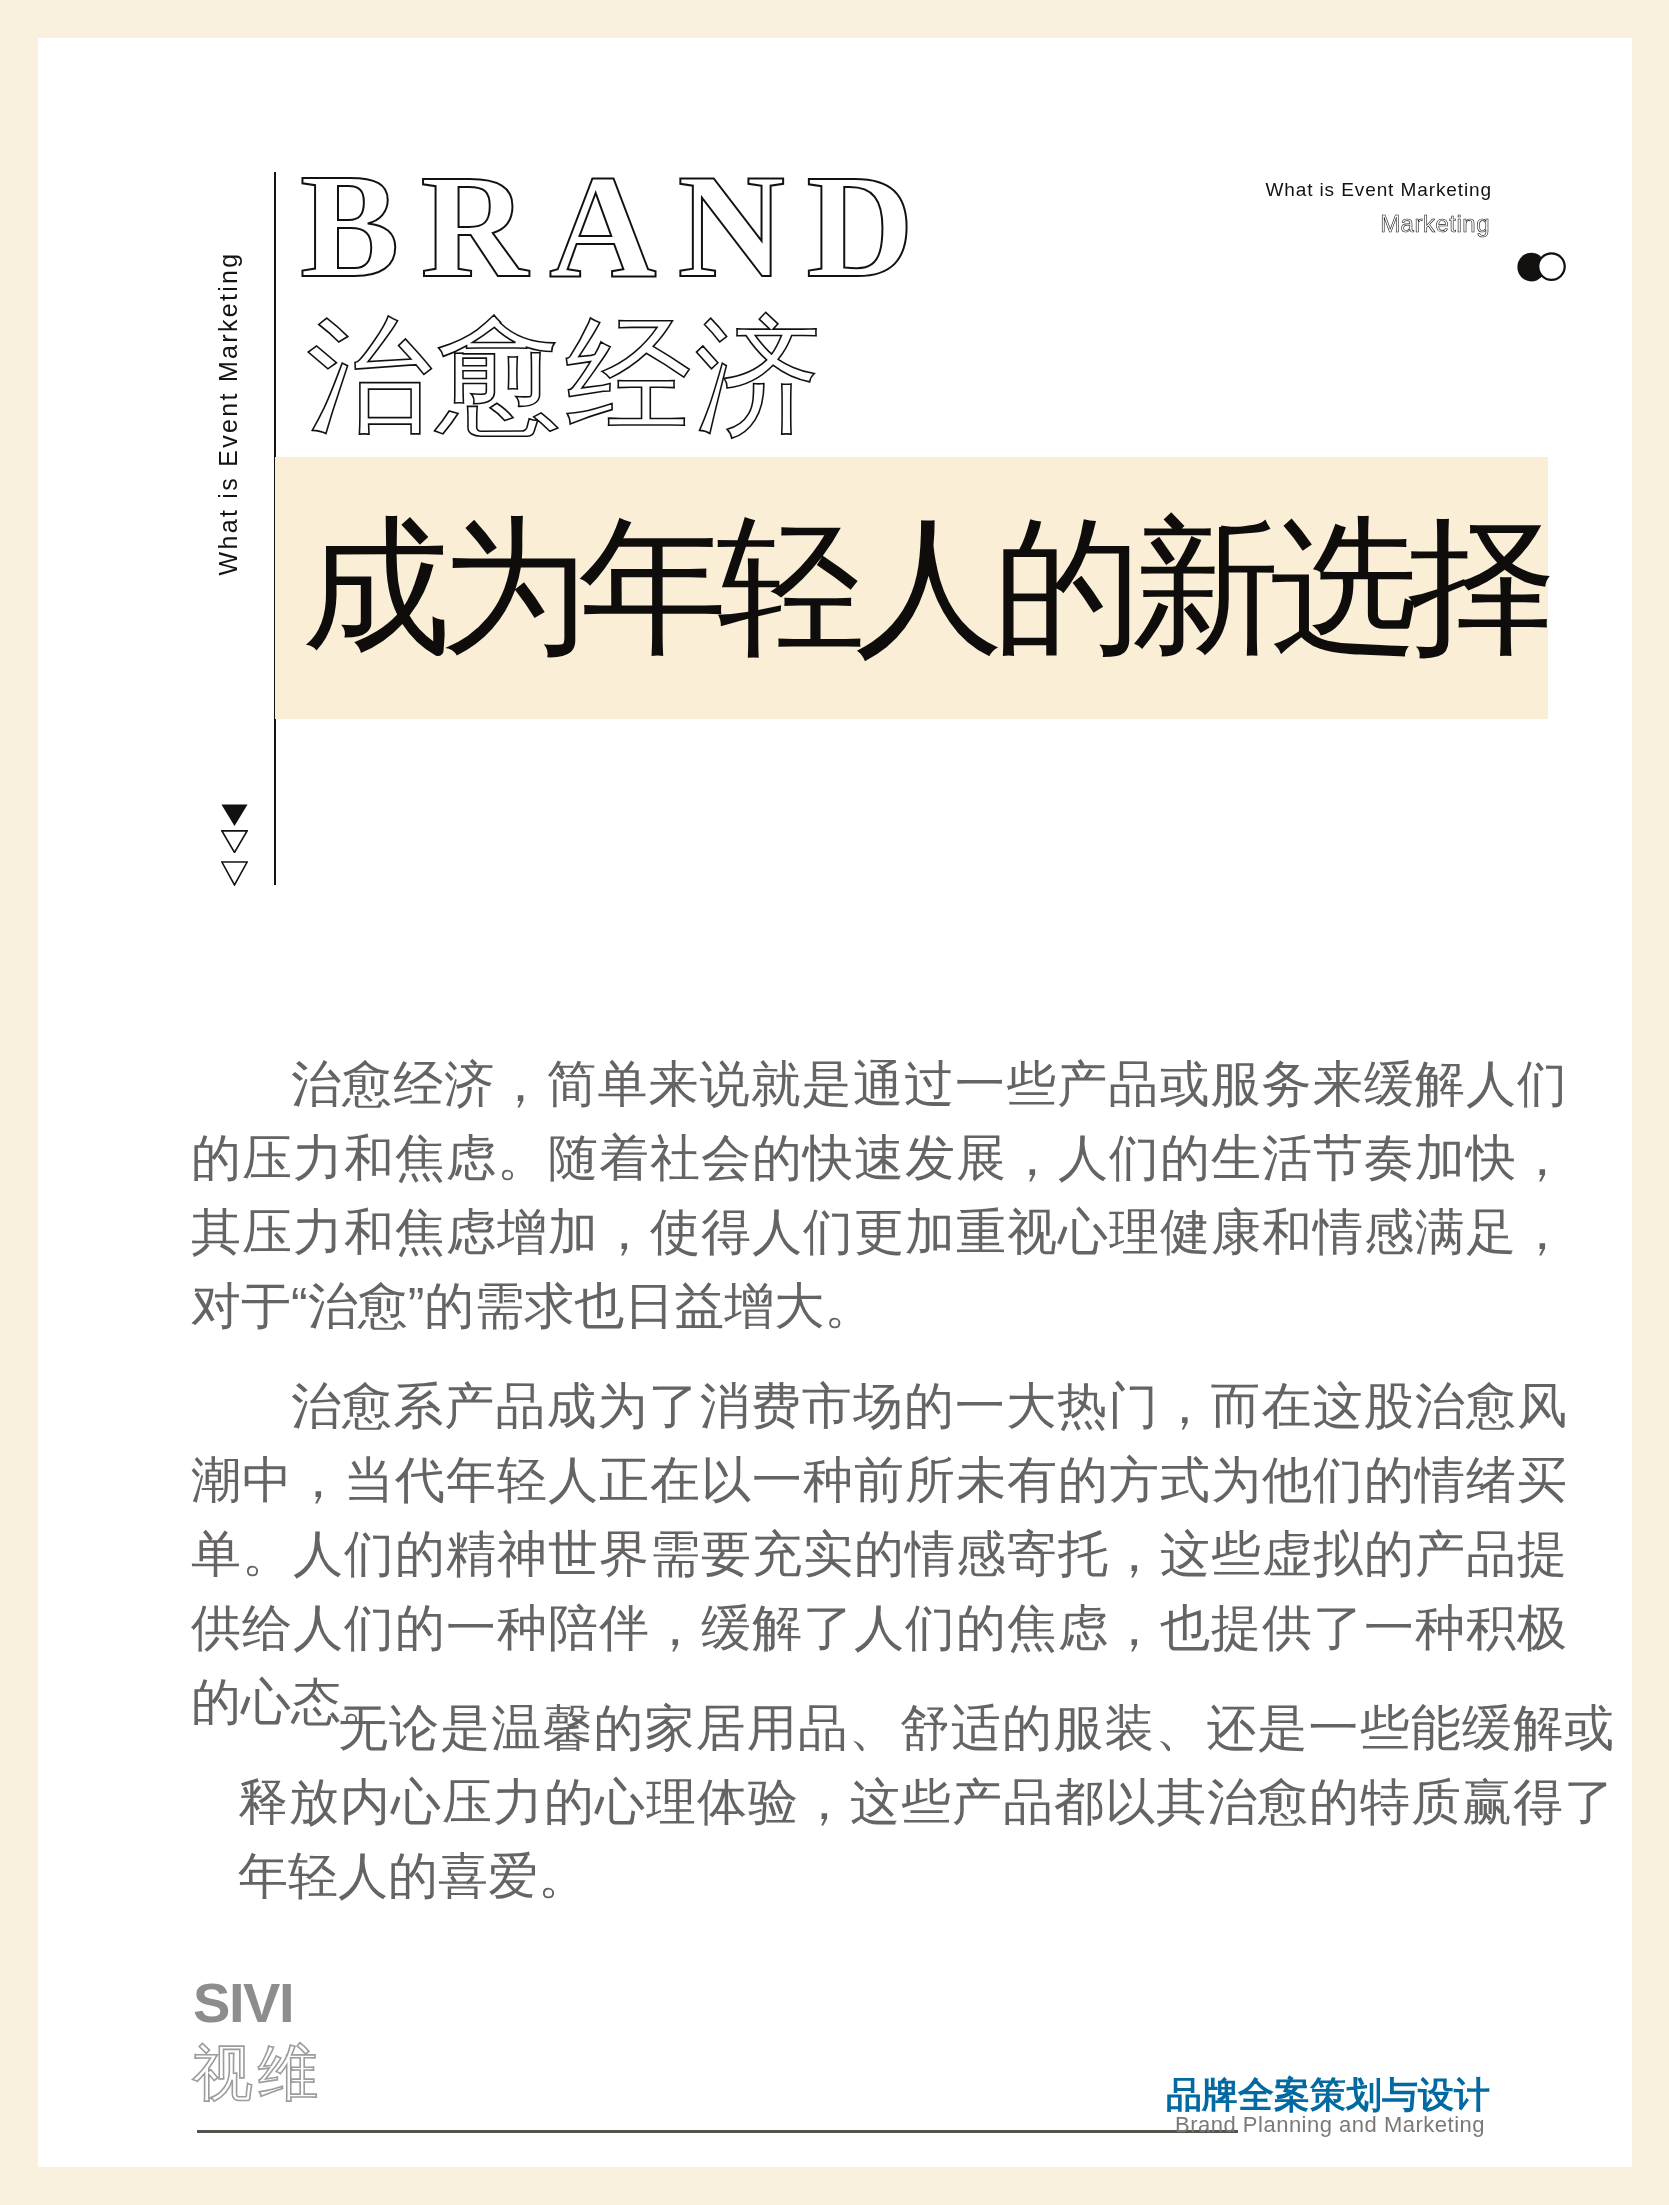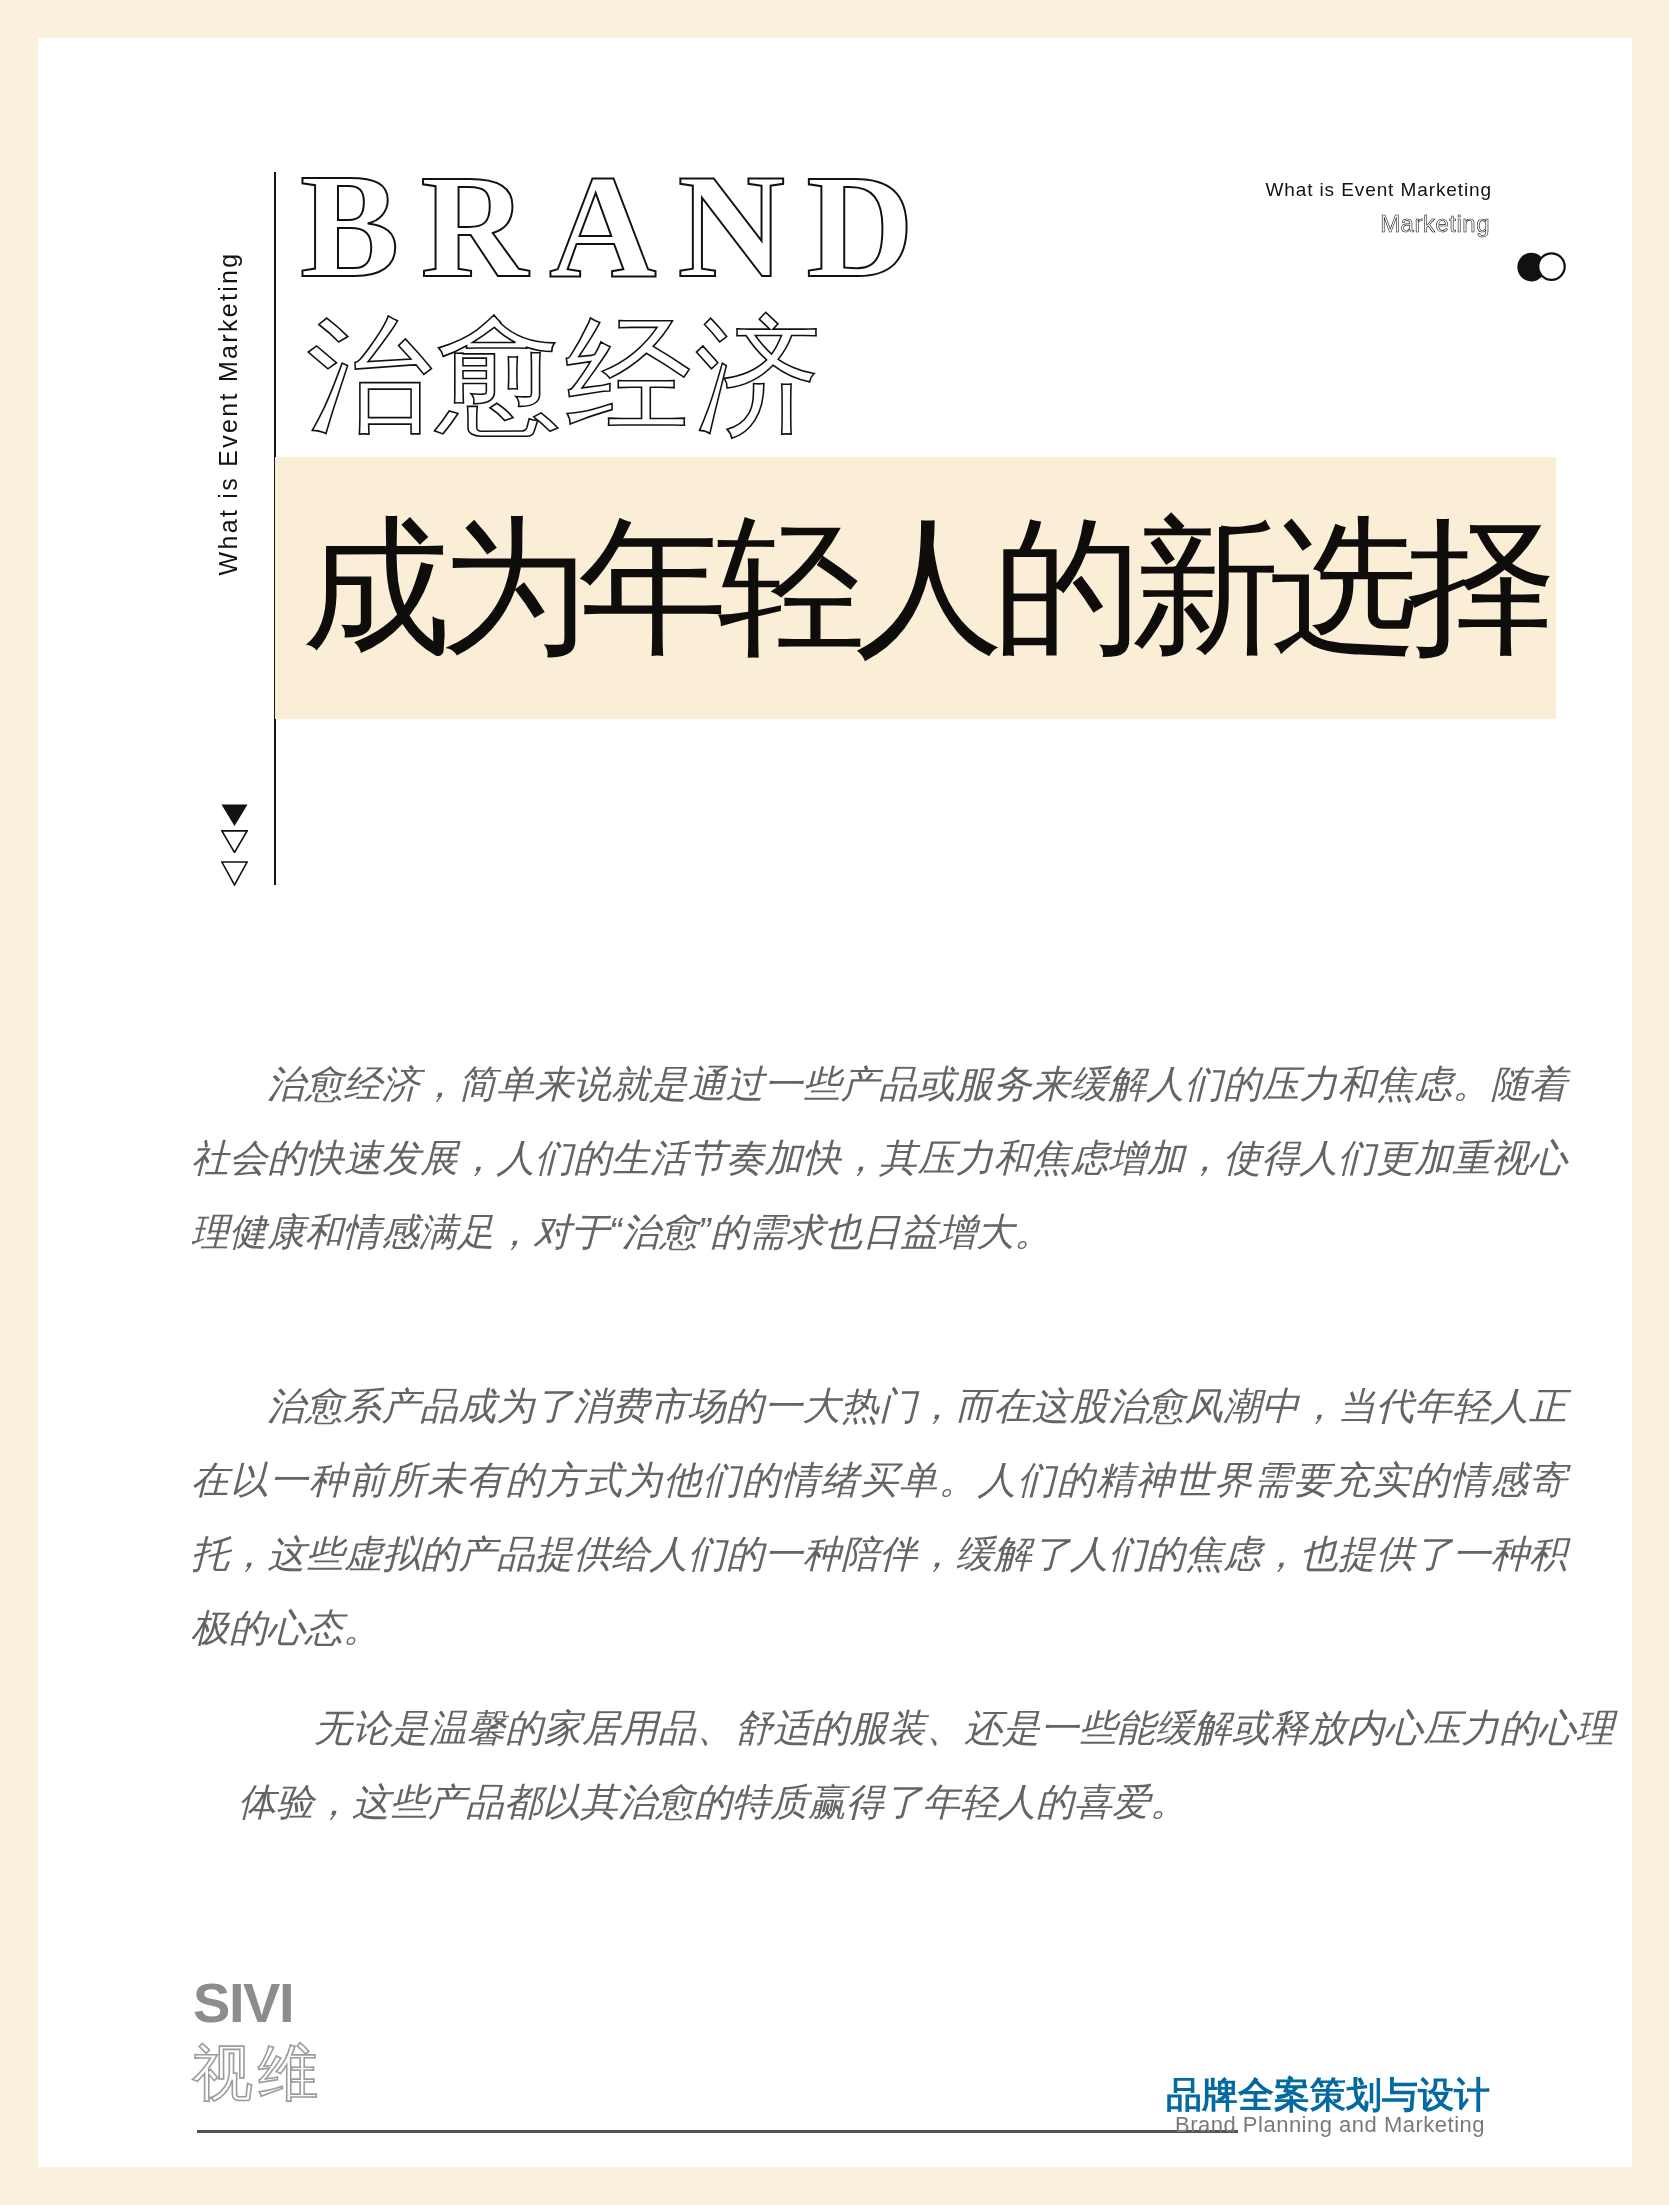--- a/index.html
+++ b/index.html
@@ -49,21 +49,20 @@
     letter-spacing:3.6px;
     color:transparent;
     -webkit-text-stroke:1.6px #131110;
     white-space:nowrap;
   }
   
   .band{
     position:absolute;left:237px;top:419px;
     width:1273px;height:262px;
     background:#FAEED7;
-    padding-left:8px;
   }
   .headline{
     position:absolute;left:27px;top:56px;
     font-family:"Liberation Serif","DejaVu Serif",serif;
     font-size:149px;line-height:1;
     letter-spacing:-10.8px;
     color:#0E0D0B;
     white-space:nowrap;
   }
   
@@ -81,26 +80,25 @@
   }
   .circles{position:absolute;left:1477px;top:212px;}
   
   .tri{position:absolute;left:183px;}
   .tri-1{top:766px;}
   .tri-2{top:792px;}
   .tri-3{top:823px;}
   
   .para{
     position:absolute;left:153px;width:1376px;
-    font-size:38px;line-height:74px;
+    font-size:50px;line-height:74px;
     letter-spacing:0px;
     color:#666463;
     text-align:justify;
     text-indent:2em;
-    font-style:italic;
   }
   .para-1{top:1009px;}
   .para-2{top:1331px;}
   .para-3{top:1653px;margin-left:47px;}
   
   .logo-en{
     position:absolute;left:155px;top:1937px;
     font-size:56px;font-weight:700;letter-spacing:-1.4px;
     color:#8D8D8D;line-height:1;
   }

